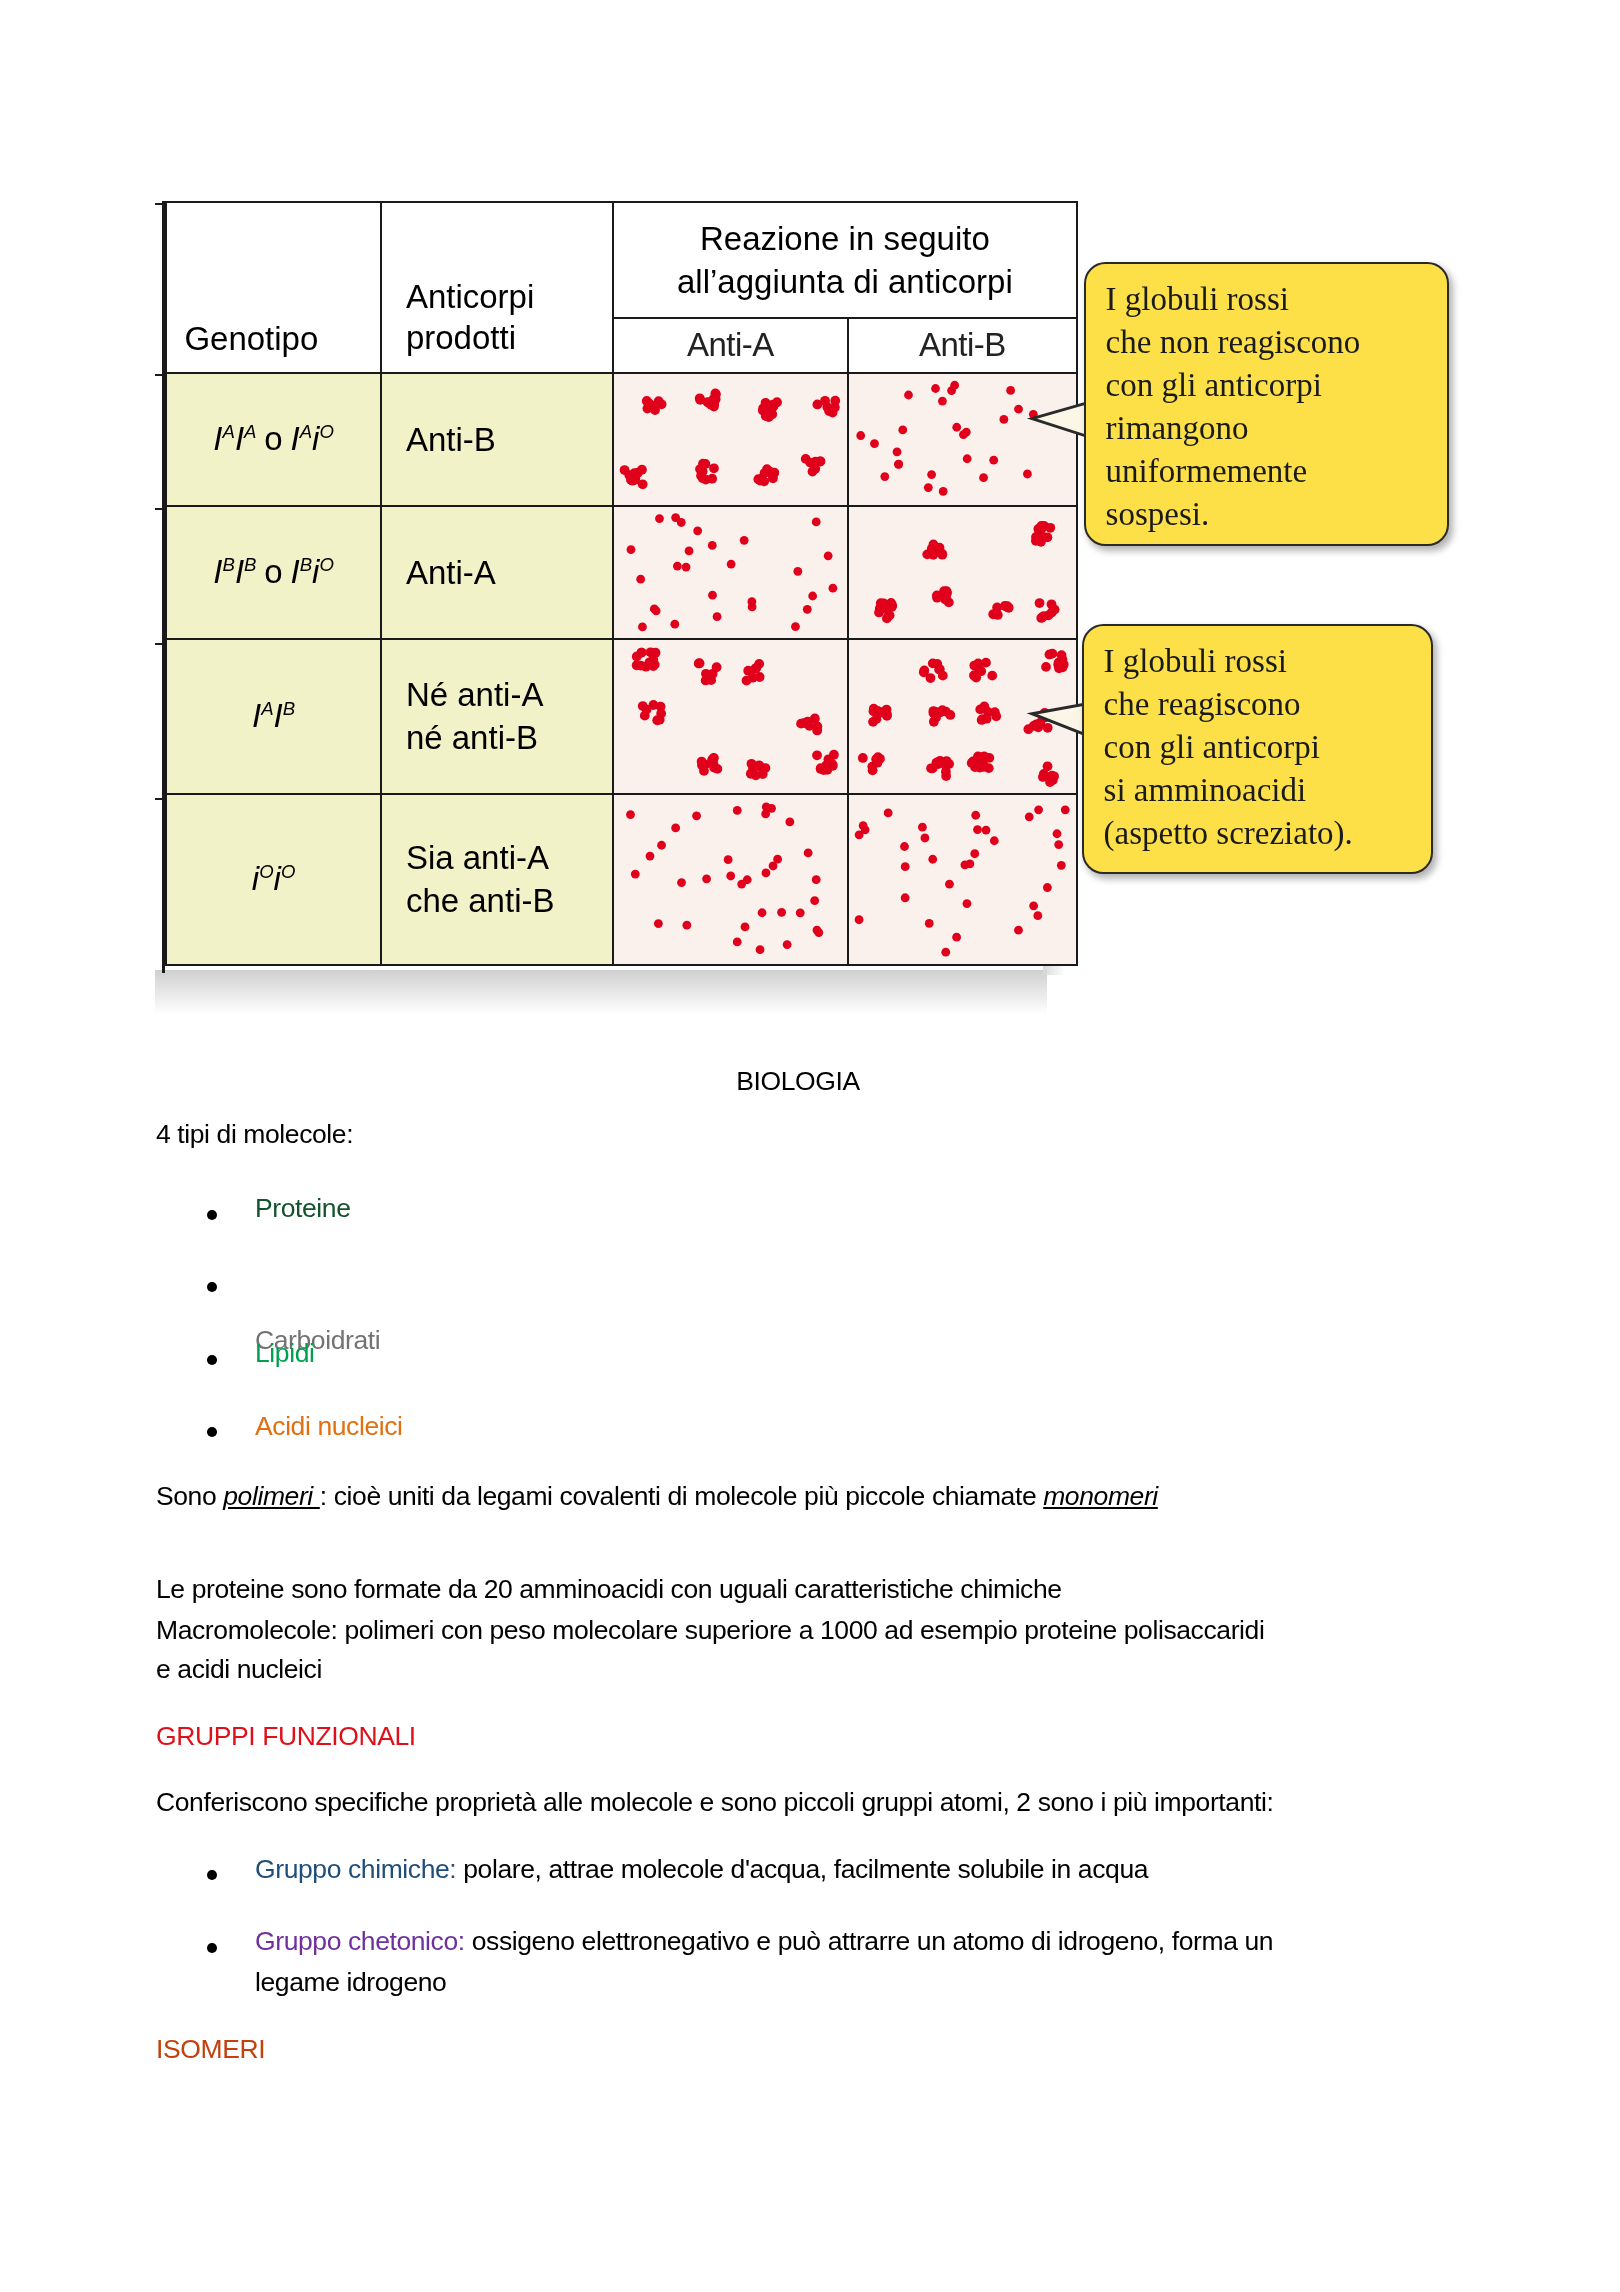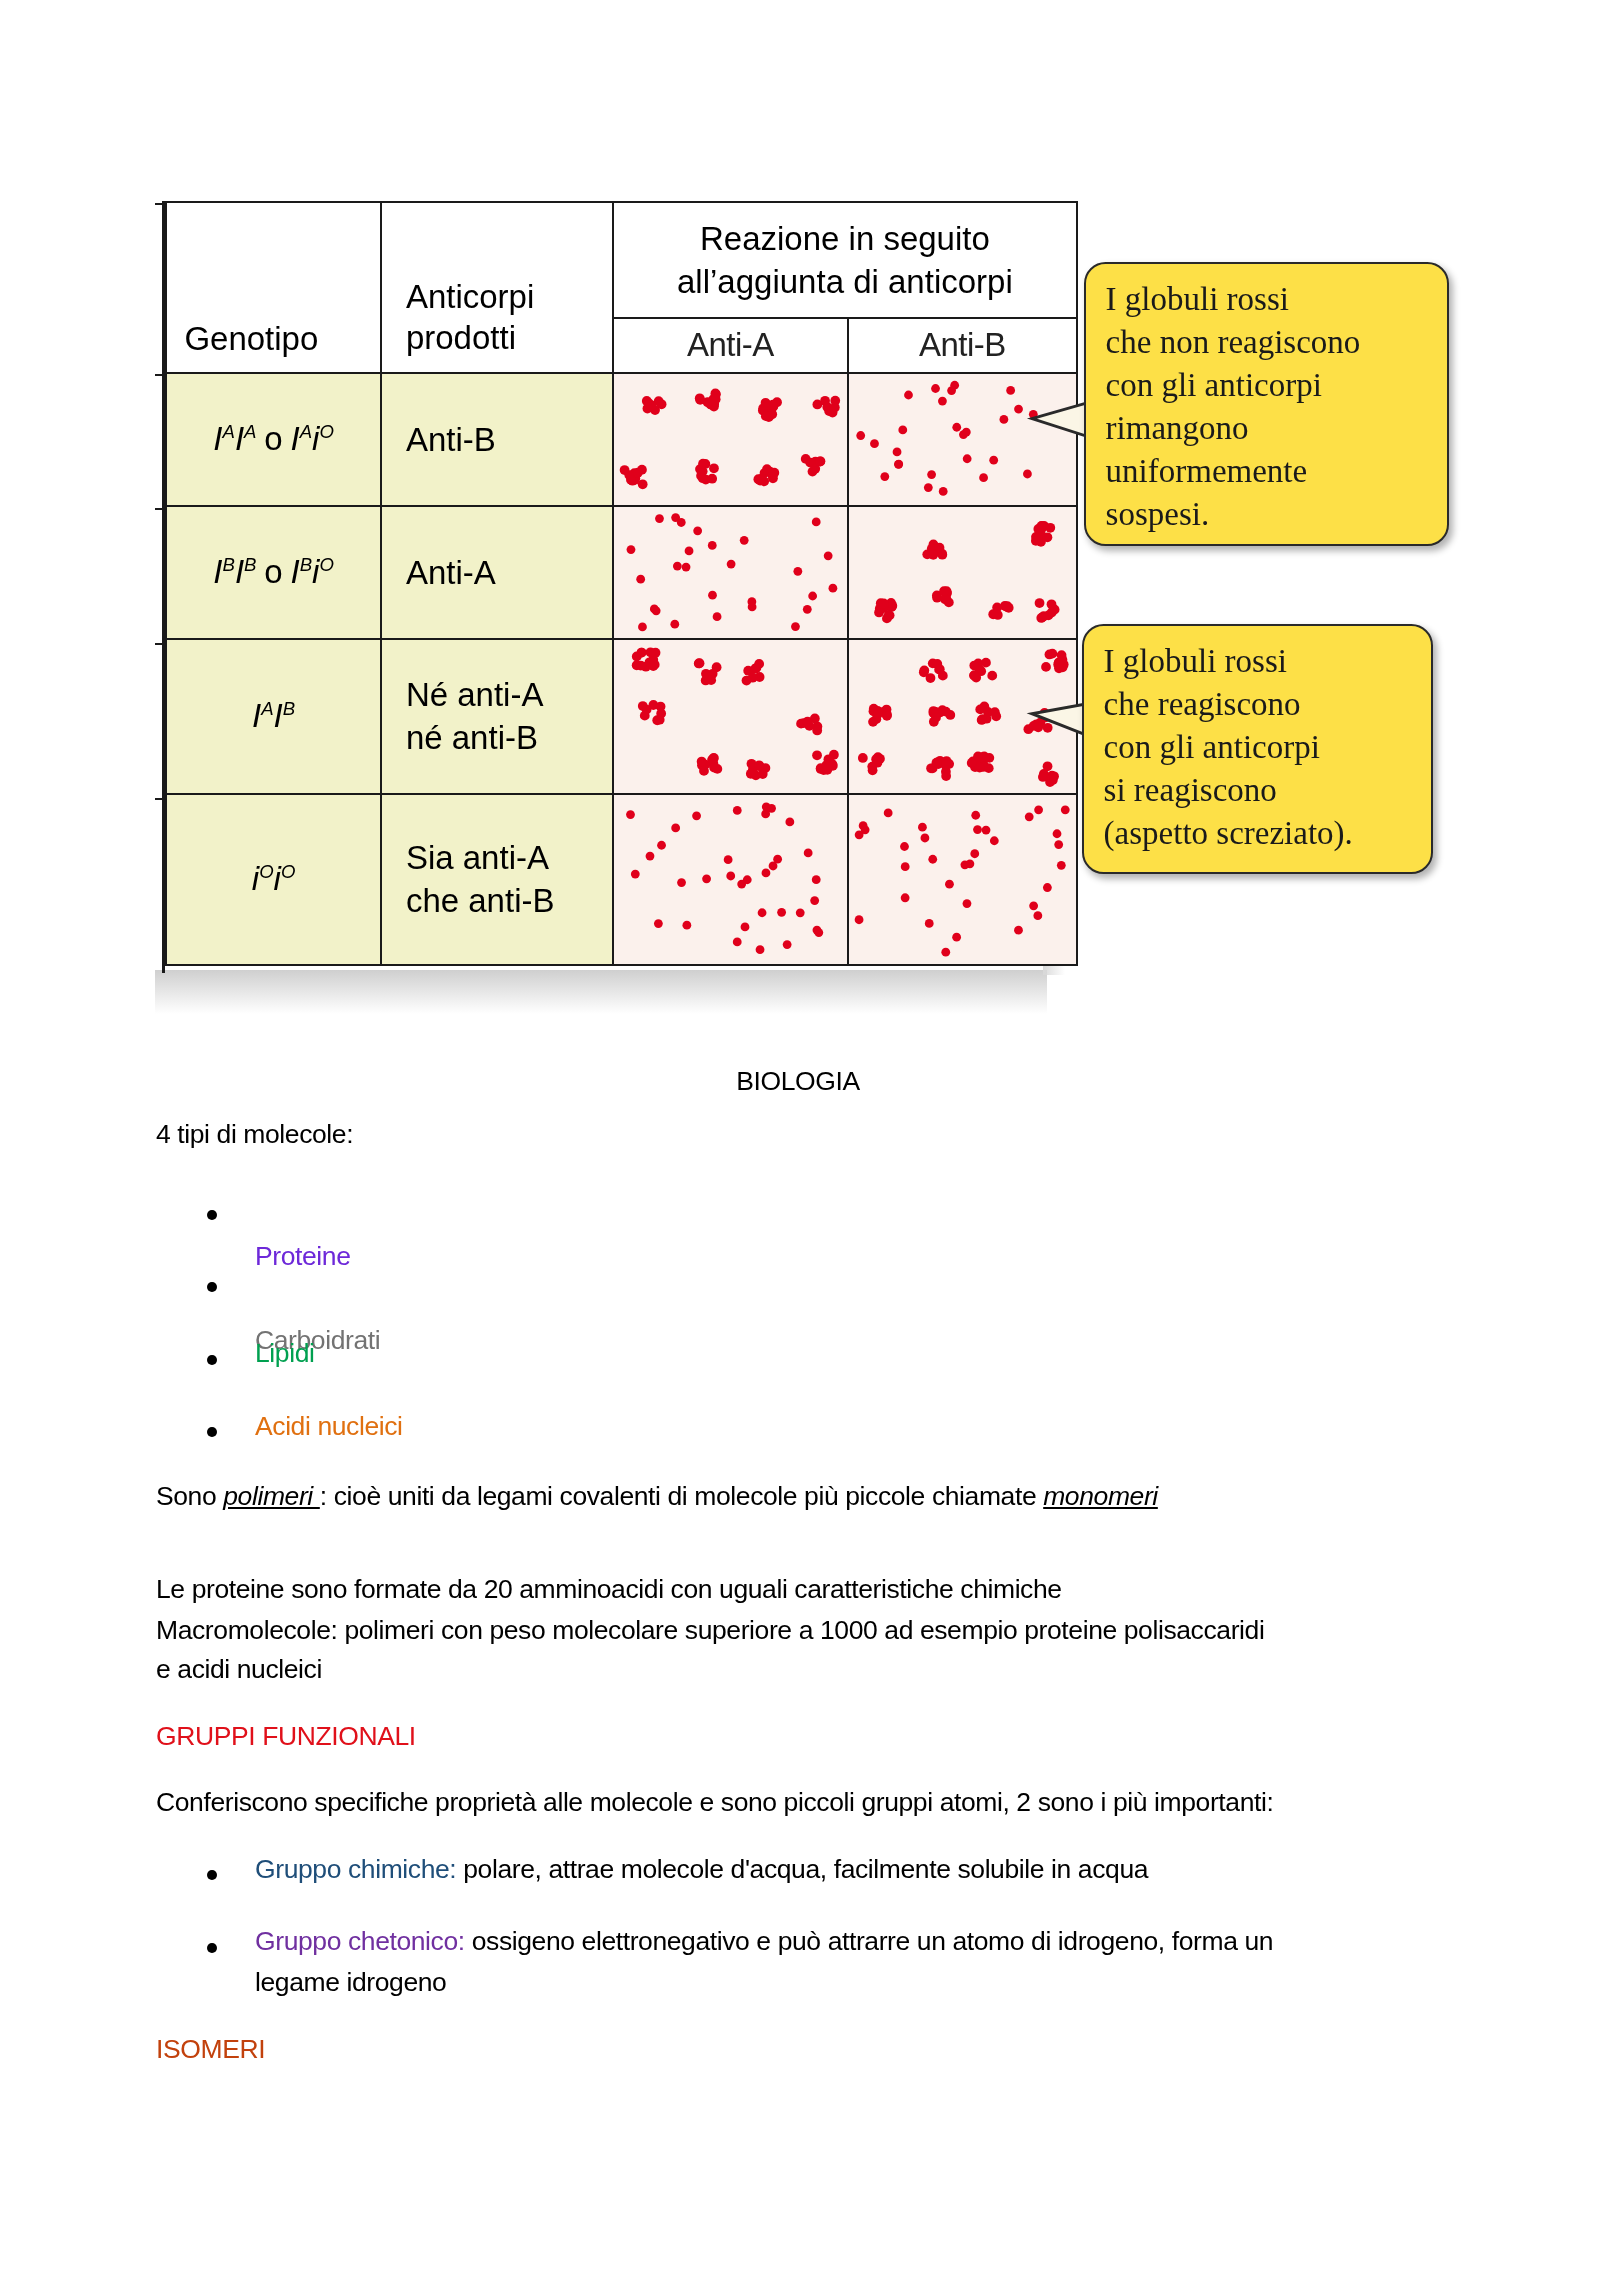--- a/index.html
+++ b/index.html
@@ -650,32 +650,32 @@
   </div>
 
   <svg class="tail" style="left:877px; top:495px;" width="59" height="59" viewBox="0 0 60 60">
     <polygon points="0,18 56,8 56,40" fill="#fbf6e6" stroke="#2a2a2a" stroke-width="3"></polygon>
     <line x1="56" y1="10" x2="56" y2="38" stroke="#fbf6e6" stroke-width="5"></line>
   </svg>
   <div class="callout callout-2">
     <div>I globuli rossi</div>
     <div>che reagiscono</div>
     <div>con gli anticorpi</div>
-    <div>si reagiscono</div>
+    <div>si amminoacidi</div>
     <div>(aspetto screziato).</div>
   </div>
 </div>
 
 <div class="doc">
   <div class="title" style="top:0">BIOLOGIA</div>
 
   <div class="p" style="top:65px">4 tipi di molecole:</div>
 
   <div class="bullet" style="top:156px"></div>
-  <div class="li mol" style="top: 139px; color: #6d28d9; margin-top: 48px;">Proteine</div>
+  <div class="li mol" style="top: 139px; color: #14532d;">Proteine</div>
   <div class="bullet" style="top:228px"></div>
   <div class="li mol" style="top: 223px; color: #737373; margin-top: 48px;">Carboidrati</div>
   <div class="bullet" style="top:301px"></div>
   <div class="li mol" style="top: 284px; color: rgb(0, 160, 80);">Lipidi</div>
   <div class="bullet" style="top:373px"></div>
   <div class="li mol" style="top: 357px; color: rgb(224, 112, 16);">Acidi nucleici</div>
 
   <div class="p" style="top:427px">
     <span>Sono </span><span class="u-it">polimeri </span><span>: cioè uniti da legami covalenti di molecole più piccole chiamate </span><span class="u-it">monomeri</span>
   </div>

